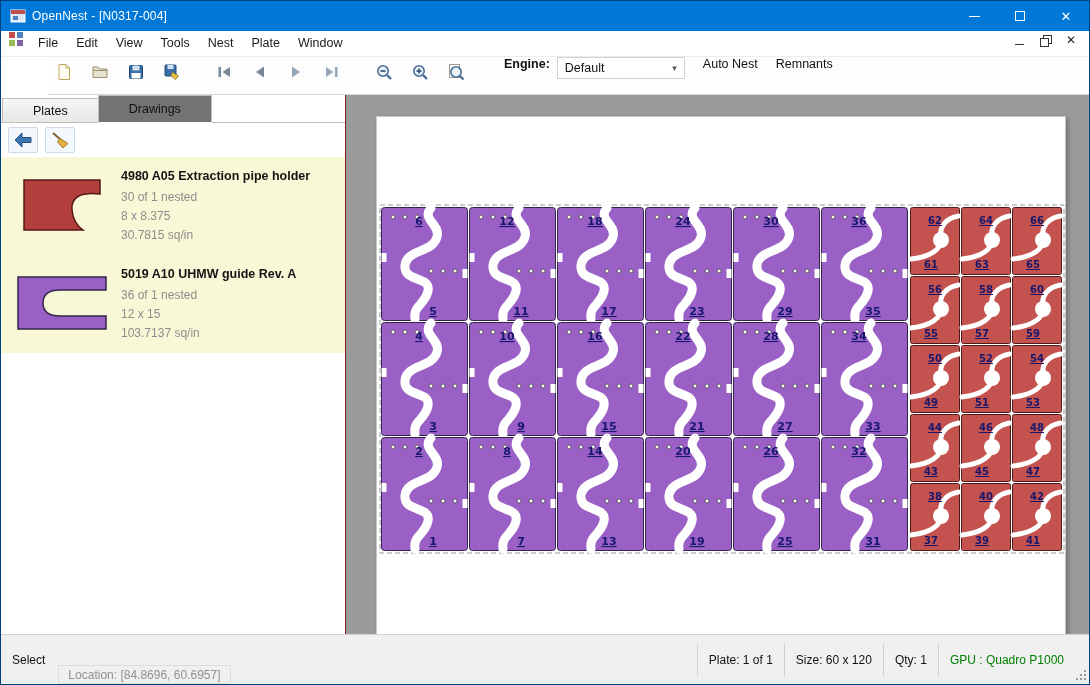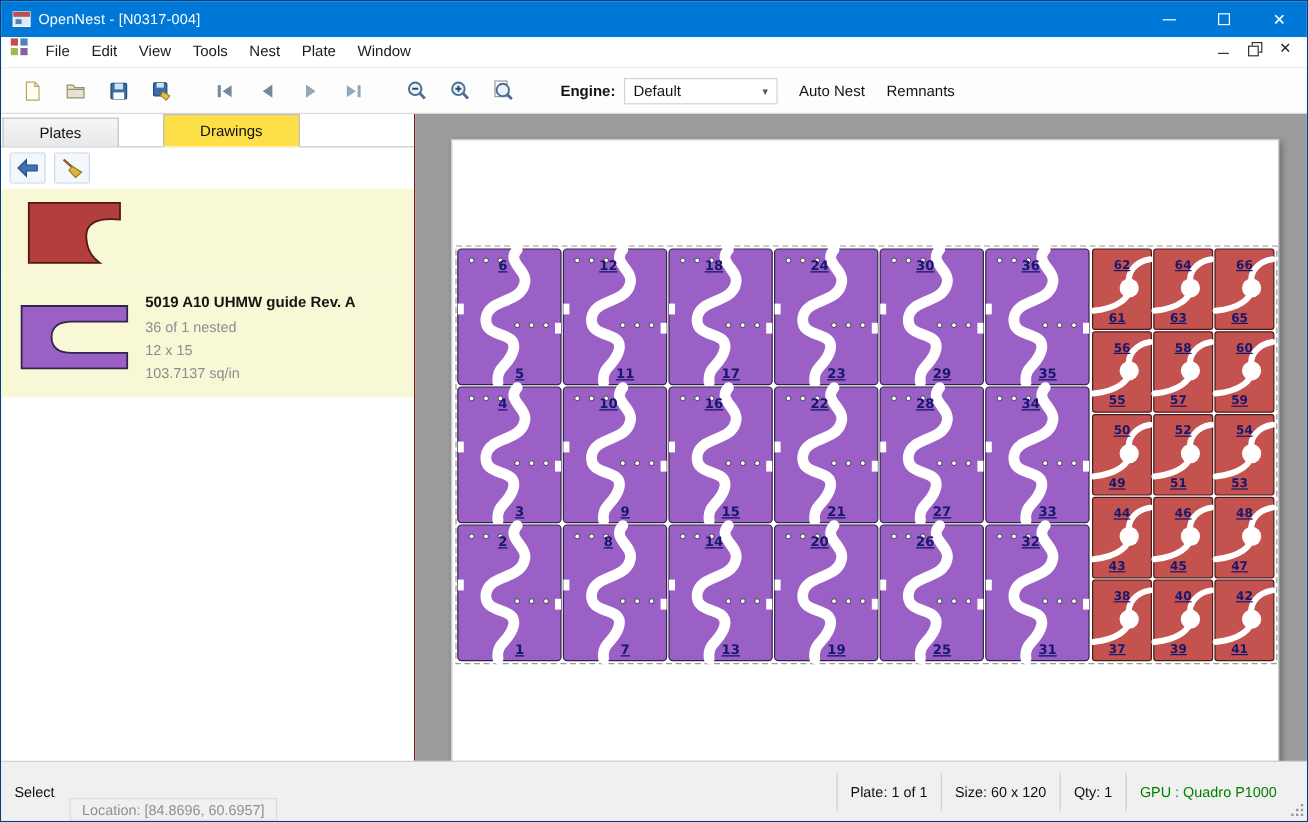--- a/index.html
+++ b/index.html
@@ -23,34 +23,34 @@
   .menu-item{padding:5px 9px;font-size:12.5px;color:#1a1a1a;cursor:default;}
   .mdi-controls{margin-left:auto;display:flex;align-items:center;gap:6px;padding-right:8px;}
   .mdi-btn{width:20px;height:18px;display:flex;align-items:center;justify-content:center;color:#333;}
   .mdi-min{width:9px;height:1px;background:#333;display:block;margin-top:8px;}
   .restore-glyph{position:relative;width:11px;height:11px;display:block;}
   .restore-glyph::before{content:"";position:absolute;left:3px;top:0;width:7px;height:7px;border:1px solid #333;}
   .restore-glyph::after{content:"";position:absolute;left:0;top:3px;width:7px;height:7px;border:1px solid #333;background:#fff;}
   .mdi-close{font-size:12px;color:#222;}
 
   
-  .toolbar{flex:0 0 38px;background:#fdfdfd;border-bottom:1px solid #d9d9d9;display:flex;align-items:center;padding-left:10px;}
+  .toolbar{flex:0 0 38px;background:#fdfdfd;border-bottom:1px solid #d9d9d9;display:flex;align-items:flex-start;margin-left:47px;}
   .tbtn{width:32px;height:30px;display:flex;align-items:center;justify-content:center;margin-right:4px;border-radius:2px;}
   .tgap{width:16px;}
   .engine-label{font-weight:bold;font-size:12.5px;margin:0 7px 0 28px;}
   .combo{width:128px;height:22px;background:#fff;border:1px solid #d2d2d2;display:flex;align-items:center;padding:0 7px;font-size:12.5px;}
   .combo-caret{margin-left:auto;font-size:9px;color:#555;}
   .tool-text{margin-left:18px;font-size:12.5px;color:#111;}
 
   
   .main{flex:1;display:flex;min-height:0;}
   .left-panel{flex:0 0 345px;background:#fff;border-right:1px solid #7f1d1d;display:flex;flex-direction:column;}
   .tabstrip{flex:0 0 28px;display:flex;align-items:flex-end;background:#fff;border-bottom:1px solid #bfbfbf;padding-left:1px;}
   .tab{height:24px;padding:0 30px;display:flex;align-items:center;font-size:12.5px;background:linear-gradient(#f6f6f6,#e8e8e8);border:1px solid #bfbfbf;border-bottom:none;margin-right:-1px;cursor:default;}
-  .tab.active{background:#fde047;height:28px;margin-bottom:-1px;border-bottom:1px solid #fff;z-index:2;position:relative;margin-left:38px;}
+  .tab.active{background:#737373;height:28px;margin-bottom:-1px;border-bottom:1px solid #fff;z-index:2;position:relative;}
   .panel-toolbar{flex:0 0 34px;display:flex;align-items:center;gap:7px;padding:0 7px;background:#fff;}
   .ptool-btn{width:30px;height:26px;border:1px solid #cdd9e6;background:#f3f8fc;display:flex;align-items:center;justify-content:center;border-radius:2px;}
   .drawing-list{flex:1;overflow:hidden;}
   .drawing-item{display:flex;background:#f9f8d6;padding:8px 8px 10px 8px;cursor:default;}
   .thumb{flex:0 0 106px;display:flex;align-items:center;justify-content:center;}
   .d-info{padding-left:6px;padding-top:4px;}
   .d-title{font-weight:bold;font-size:12.5px;color:#141414;margin-bottom:5px;}
   .d-meta{color:#8d8d8d;font-size:12px;line-height:19px;}
 
   
@@ -224,20 +224,26 @@
         </div>
       </div>
       <div class="drawing-list">
 
         <div class="drawing-item">
           <div class="thumb">
             <svg width="84" height="58" viewBox="0 0 84 58">
               <path d="M4,4 H80 V18 Q50,15 52,34 Q53,47 63,54 H26 L4,54 Z" fill="#b23f3c" stroke="#531715" stroke-width="1.5"></path>
             </svg>
           </div>
+          <div class="d-info">
+            <div class="d-title">4980 A05 Extraction pipe holder</div>
+            <div class="d-meta">30 of 1 nested</div>
+            <div class="d-meta">8 x 8.375</div>
+            <div class="d-meta">30.7815 sq/in</div>
+          </div>
         </div>
 
         <div class="drawing-item">
           <div class="thumb">
             <svg width="96" height="60" viewBox="0 0 96 60">
               <path d="M4,4 H92 V17 H46 Q29,17 29,30 Q29,43 46,43 H92 V56 H4 Z" fill="#9a60c6" stroke="#33244a" stroke-width="1.5"></path>
             </svg>
           </div>
           <div class="d-info">
             <div class="d-title">5019 A10 UHMW guide Rev. A</div>

